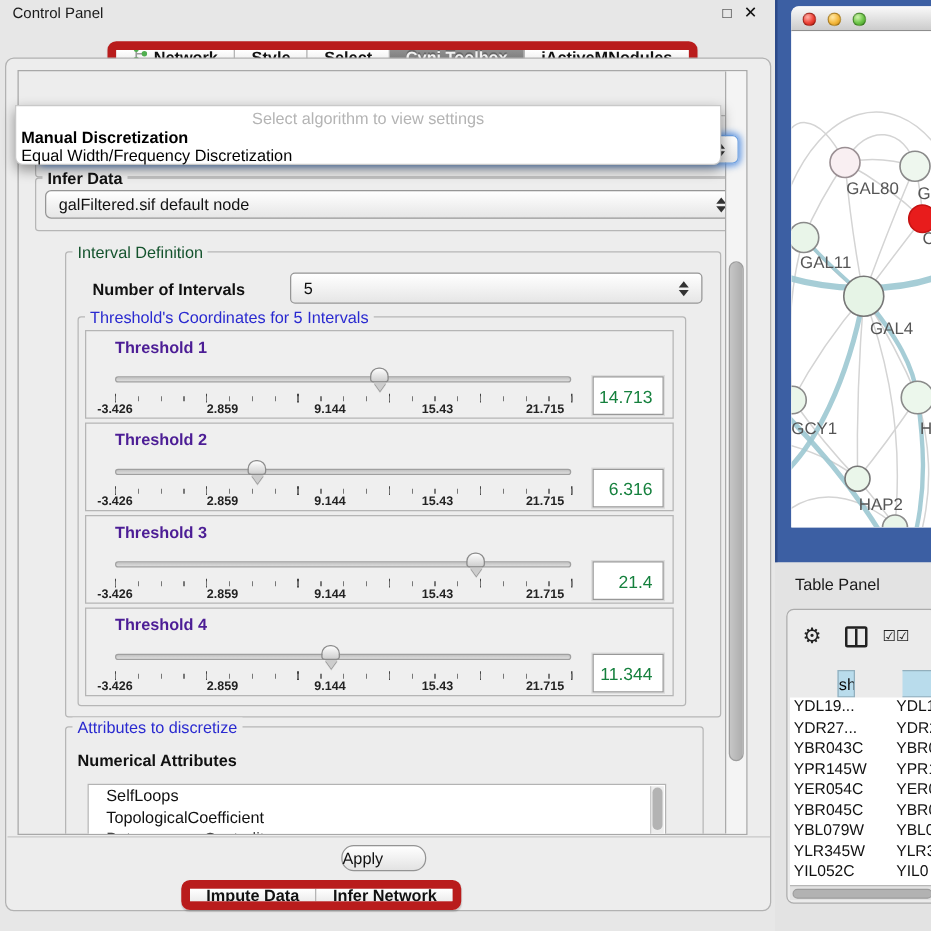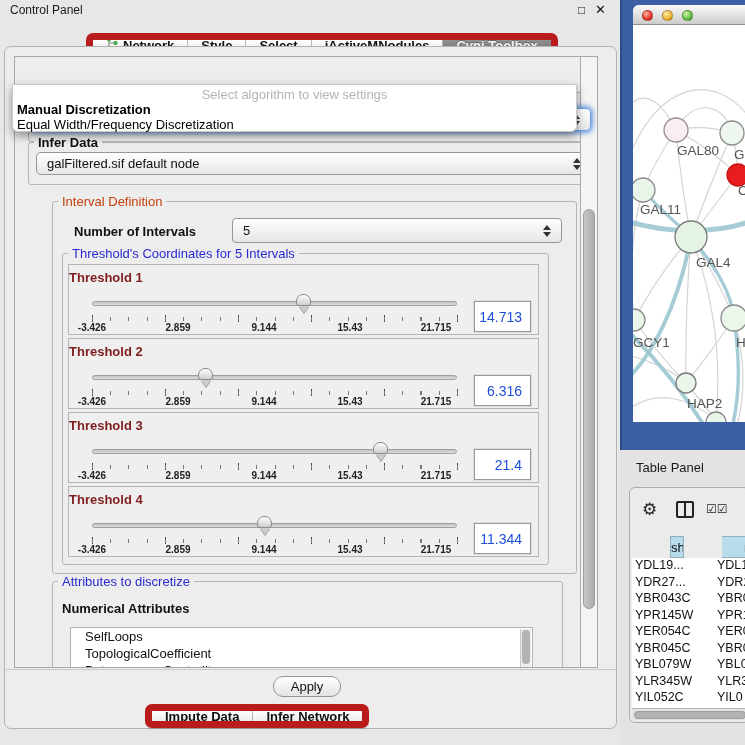--- a/index.html
+++ b/index.html
@@ -23,21 +23,21 @@
 
   #outerpanel { position:absolute; left:4px; top:46px; width:613px; height:683px; border:1px solid #b2b2b2; border-radius:7px; background:#ededed; }
   #scrollpane { position:absolute; left:9px; top:9px; width:584px; height:612px; border:1px solid #a8a8a8; background:#ededed; overflow:hidden; }
   
   #vscroll { position:absolute; right:0; top:0; width:17px; height:100%; background:#f4f4f4; border-left:1px solid #ababab; }
   #vscroll .thumb { position:absolute; left:2px; top:152px; width:12px; height:400px; border-radius:7px; background:linear-gradient(90deg,#c6c6c6,#adadad); border:1px solid #9d9d9d; }
 
   .group { position:absolute; border:1px solid #b6b6b6; border-radius:3px; }
   .gtitle { position:absolute; font-size:13px; background:#ededed; padding:0 4px; white-space:nowrap; }
   .gtitle.bold { font-weight:bold; color:#111; }
-  .gtitle.green { color:#c2410c; }
+  .gtitle.green { color:#14532d; }
   .gtitle.blue  { color:#2a2ad0; }
 
   .combo { position:absolute; background:linear-gradient(#ffffff,#e6e6e6); border:1px solid #969696; border-radius:5px; font-size:13px; color:#111; display:flex; align-items:center; }
   .combo .val { padding-left:10px; flex:1 1 auto; white-space:nowrap; overflow:hidden; }
   .combo .arrows { width:16px; display:flex; flex-direction:column; align-items:center; gap:2px; margin-right:6px; }
   .combo .arrows i { width:0; height:0; border-left:4px solid transparent; border-right:4px solid transparent; }
   .combo .arrows i.up { border-bottom:5px solid #333; }
   .combo .arrows i.dn { border-top:5px solid #333; }
 
   
@@ -45,38 +45,38 @@
 
   
   #popup { position:absolute; left:12px; top:84px; width:565px; height:48px; background:#ffffff; border:1px solid #c9c9c9; border-radius:0 0 6px 6px; box-shadow:0 4px 10px rgba(0,0,0,.4); z-index:20; }
   #popup .hint { position:absolute; left:0; top:2px; width:100%; text-align:center; font-size:13px; color:#b4b4b4; }
   #popup .opt  { position:absolute; left:4px; font-size:13px; color:#000; white-space:nowrap; }
   #popup .opt.sel { font-weight:bold; top:17px; }
   #popup .opt.plain { top:32px; }
 
   
   .thr { position:absolute; left:6px; width:471px; height:71px; background:#efefef; border:1px solid #b5b5b5; }
-  .thr .lbl { position:absolute; left:0; top:5px; font-size:13px; font-weight:bold; color:#7f1d1d; }
+  .thr .lbl { position:absolute; left:23px; top:5px; font-size:13px; font-weight:bold; color:#4c1d95; }
   .thr .trackwrap { position:absolute; left:23px; top:28px; width:365px; height:22px; }
   .thr .track { position:absolute; left:0; top:8px; width:100%; height:5px; border-radius:3px; background:linear-gradient(#c2c2c2,#dedede); border:1px solid #9f9f9f; }
   .thr .thumb { position:absolute; top:1px; width:15px; height:12px; border-radius:7px 7px 3px 3px; background:linear-gradient(#fdfdfd,#cfcfcf); border:1px solid #8b8b8b; }
   .thr .thumb::after { content:""; position:absolute; left:2px; top:11px; width:0; height:0; border-left:5px solid transparent; border-right:5px solid transparent; border-top:7px solid #cdcdcd; filter:drop-shadow(0 1px 0 #8b8b8b); }
   .thr .ticks-minor { position:absolute; left:23px; top:52px; width:366px; height:4px; background:repeating-linear-gradient(90deg,#777 0,#777 1px,transparent 1px,transparent 18.25px); }
   .thr .ticks-major { position:absolute; left:23px; top:50px; width:366px; height:7px; background:repeating-linear-gradient(90deg,#444 0,#444 1px,transparent 1px,transparent 73px); }
   .thr .scale { position:absolute; left:23px; top:57px; width:430px; height:12px; }
   .thr .scale span { position:absolute; width:60px; margin-left:-30px; text-align:center; font-size:10px; font-weight:bold; color:#222; }
-  .thr .vbox { position:absolute; right:7px; top:36px; width:57px; height:31px; background:#fff; border:1px solid #989898; box-shadow:0 0 0 1px #dcdcdc; font-size:14px; color:#1d4ed8; text-align:right; padding:7px 8px 0 0; }
+  .thr .vbox { position:absolute; right:7px; top:36px; width:57px; height:31px; background:#fff; border:1px solid #989898; box-shadow:0 0 0 1px #dcdcdc; font-size:14px; color:#15803d; text-align:right; padding:7px 8px 0 0; }
 
   #attr-list { position:absolute; left:18px; top:46px; width:463px; height:60px; background:#fff; border:1px solid #b3b3b3; }
   #attr-list .item { font-size:13px; color:#111; padding:1px 0 1px 14px; line-height:15px; white-space:nowrap; }
   #attr-list .sb { position:absolute; right:1px; top:1px; width:11px; height:58px; background:#ededed; border-left:1px solid #c9c9c9; }
   #attr-list .sb .th { position:absolute; left:1px; top:1px; width:8px; height:34px; border-radius:4px; background:#b3b3b3; }
 
   #applybar-line { position:absolute; left:1px; top:622px; width:610px; height:1px; background:#c8c8c8; }
-  #apply-btn { position:absolute; left:268px; top:629px; width:68px; height:21px; border-radius:10px; background:linear-gradient(#ffffff,#e3e3e3); border:1px solid #949494; font-size:13px; color:#111; text-align:center; line-height:19px; }
+  #apply-btn { position:absolute; left:268px; top:629px; width:68px; height:21px; border-radius:10px; background:linear-gradient(#ffffff,#e3e3e3); border:1px solid #949494; font-size:13px; color:#111; line-height:19px; }
 
   
   #right { position:absolute; left:620px; top:0; width:125px; height:745px; }
   #netframe { position:absolute; left:0; top:0; width:125px; height:450px; background:#3c5fa3; border-left:2px solid #2c4a89; }
   #macwin { position:absolute; left:11px; top:5px; width:114px; height:417px; border-radius:6px 0 0 0; overflow:hidden; background:#fff; }
   #mactitle { position:absolute; left:0; top:0; width:100%; height:20px; background:linear-gradient(#fafafa,#cccccc); border-bottom:1px solid #8e8e8e; }
   .light { position:absolute; top:5px; width:11px; height:11px; border-radius:50%; border:1px solid rgba(0,0,0,.25); }
   #light-red    { left:9px;  background:radial-gradient(circle at 35% 30%, #ffb3aa, #ee4237 55%, #b01708); }
   #light-yellow { left:29px; background:radial-gradient(circle at 35% 30%, #ffe9a8, #f5b93e 55%, #c98a10); }
   #light-green  { left:49px; background:radial-gradient(circle at 35% 30%, #d2f5b0, #6cc548 55%, #3f9222); }
@@ -129,25 +129,25 @@
             </svg>
         </span>
         <span>Network</span>
       </div>
       <div class="tab">
           <span>Style</span>
         </div>
       <div class="tab">
           <span>Select</span>
         </div>
-      <div class="tab">
-          <span>jActiveMNodules</span>
-        </div>
       <div class="tab sel">
           <span>Cyni Toolbox</span>
+        </div>
+      <div class="tab">
+          <span>jActiveMNodules</span>
         </div>
     </div>
 
     <div id="outerpanel">
       <div id="scrollpane">
 
         <div class="group" style="left:13px; top:35px; width:563px; height:50px;"></div>
         <span class="gtitle bold" style="left:19px; top:28px; color:#3a3a3a;">Discretization Algorithm</span>
         <div id="algo-combo" class="combo">
           <span class="val"></span>

